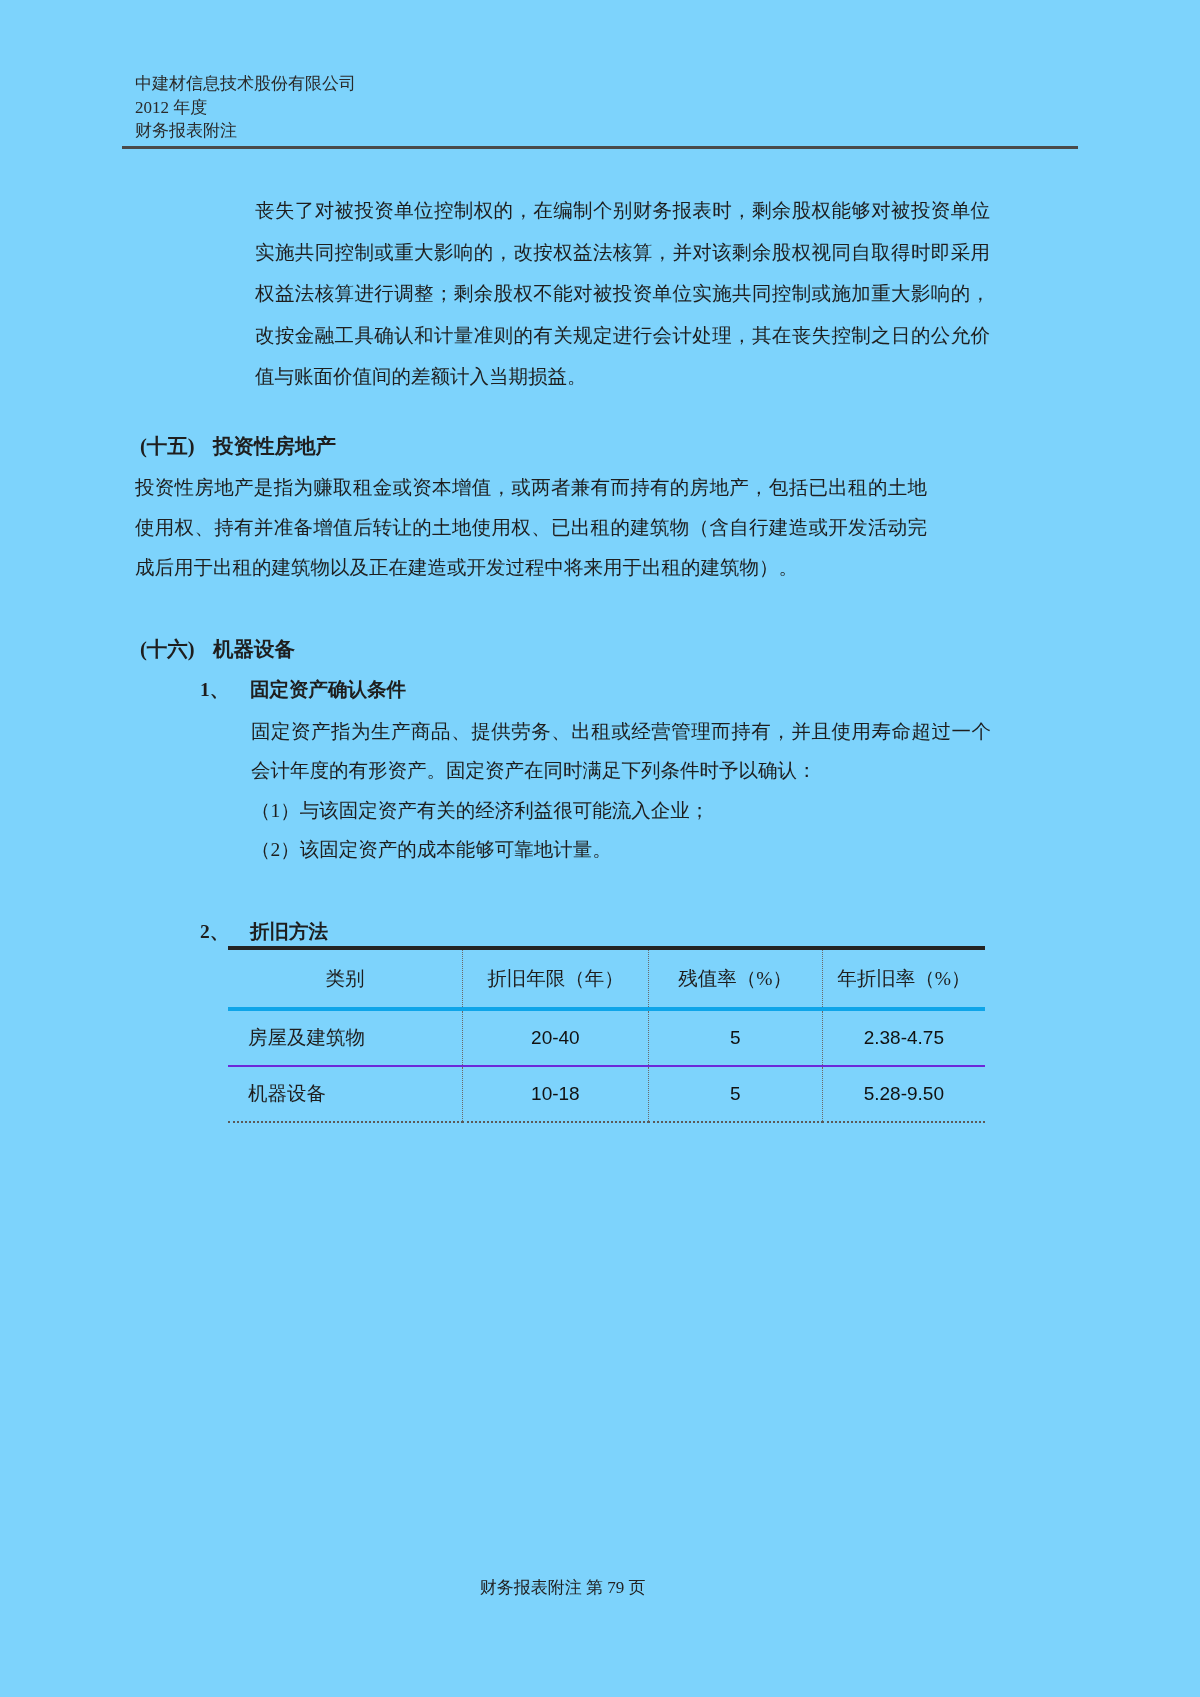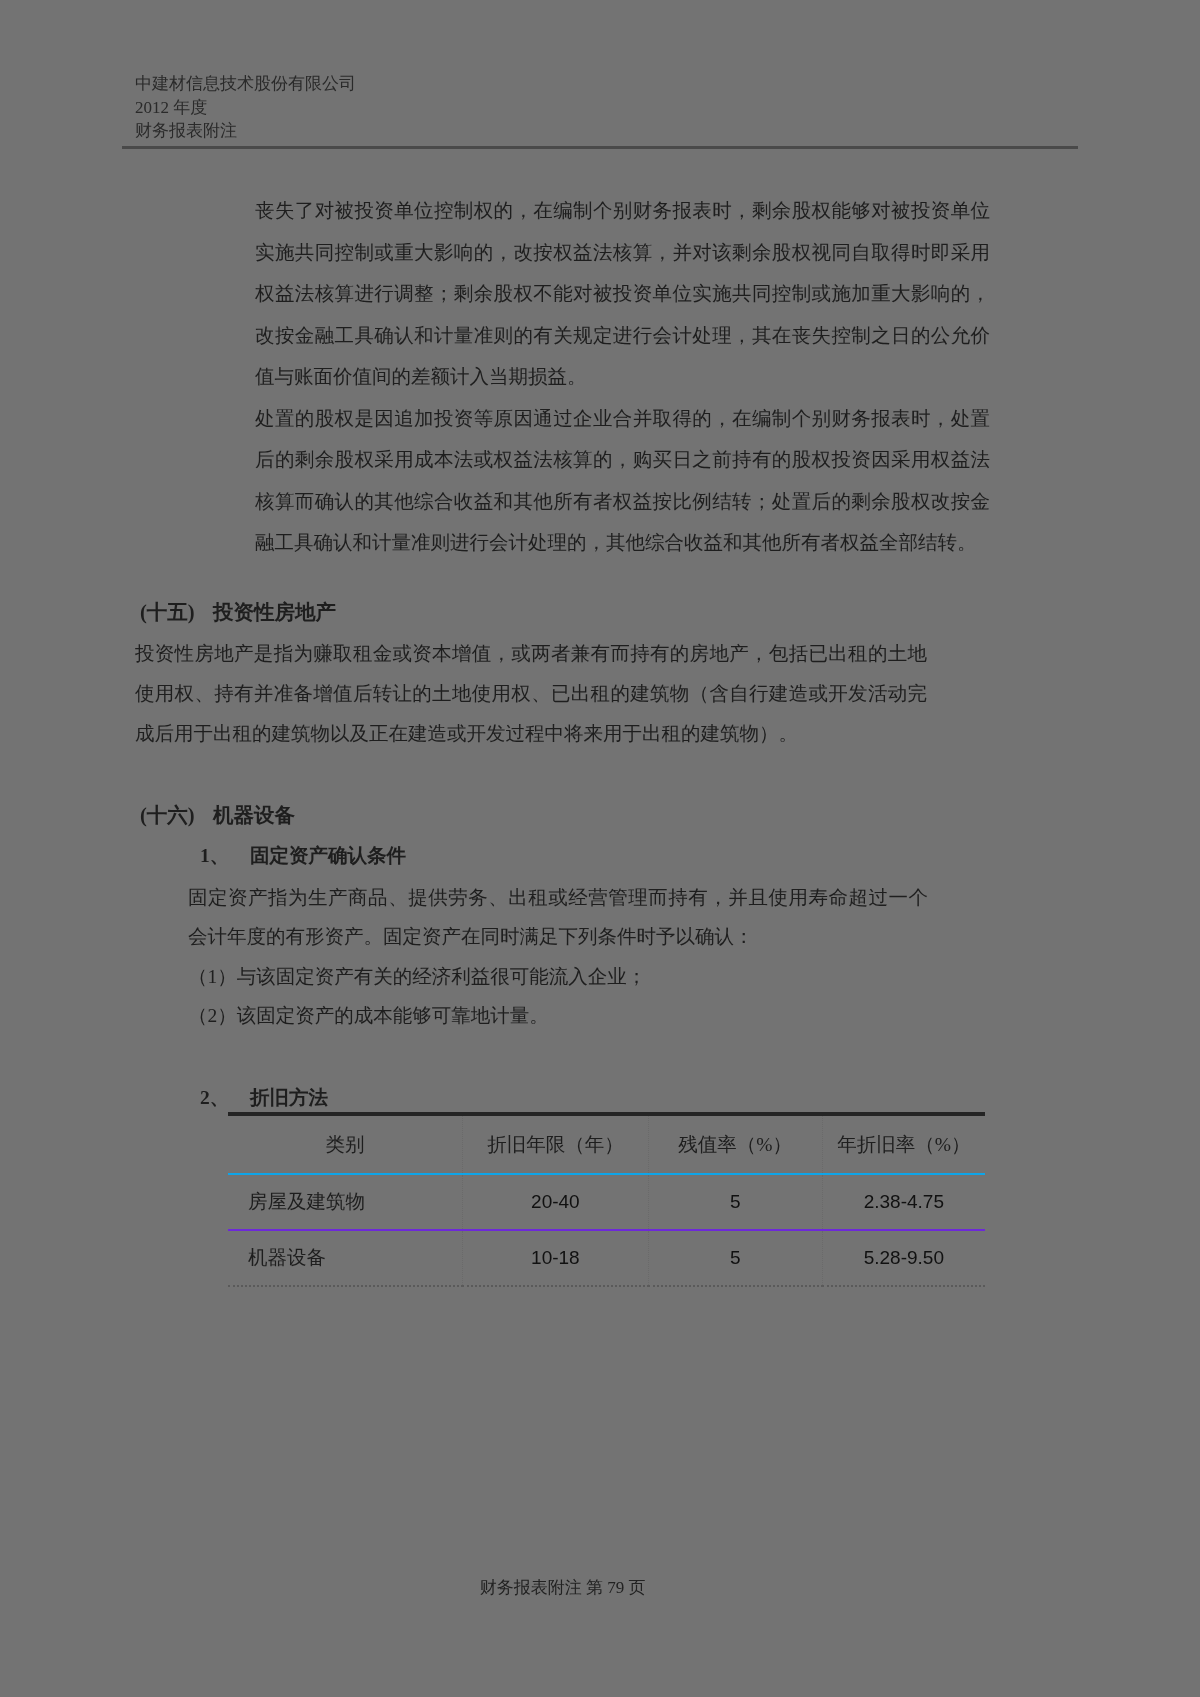--- a/index.html
+++ b/index.html
@@ -6,21 +6,21 @@
   body{
     width:1200px;height:1697px;
     background:#f7f7f5;
     font-family:"Liberation Serif","DejaVu Serif",serif;
     color:#1e1e1e;
     position:relative;
     -webkit-font-smoothing:antialiased;
   }
   .page{
     position:absolute;inset:0;
-    background:#737373;
+    background:#7dd3fc;
   }
   
   .doc-header{
     position:absolute;left:135px;top:72px;width:900px;
     font-size:17px;line-height:23.5px;color:#2a2a2a;
   }
   .header-rule{
     position:absolute;left:122px;top:146px;width:956px;height:3px;
     background:#4a4a4a;
   }
@@ -40,35 +40,35 @@
   #sec15-head{margin-top:33px;}
   #sec16-head{margin-top:46px;}
   .s15-body{width:792px;line-height:40px;margin-top:7px;}
   .sub-head{
     display:flex;font-weight:bold;font-size:19.5px;line-height:28px;
     margin-left:65px;
   }
   .sub-head .num{width:50px;flex:0 0 auto;}
   #sub1-head{margin-top:12px;}
   #sub2-head{margin-top:48px;}
-  .sub-body{margin-left:53px;width:740px;margin-top:8px;}
+  .sub-body{margin-left:116px;width:740px;margin-top:8px;}
   .sub1-body{line-height:39.5px;}
   .sub2-body{line-height:41px;}
   
   .dep-table{
     margin-left:93px;margin-top:0;
     width:757px;
     border-collapse:collapse;
     border-top:4px solid #242424;
     border-bottom:2px dotted #5a5a5a;
     table-layout:fixed;
   }
   .dep-table th{
     height:55px;font-weight:normal;font-size:19.5px;
-    border-bottom:2px solid #0ea5e9;
+    border-bottom:4px solid #0ea5e9;
     text-align:center;vertical-align:middle;
   }
   .dep-table td{
     height:52px;vertical-align:middle;text-align:center;
   }
   .dep-table tr.r0 td{border-bottom:2px solid #6d28d9;}
   .dep-table th:not(:last-child),
   .dep-table td:not(:last-child){border-right:1px dotted #6a6a6a;}
   .dep-table td.cat{
     text-align:left;padding-left:20px;font-size:19.5px;
@@ -92,21 +92,20 @@
     <div>中建材信息技术股份有限公司</div>
     <div>2012 年度</div>
     <div>财务报表附注</div>
   </div>
   <div class="header-rule"></div>
 
   <div class="content">
 
     <div class="intro">
       <p class="jst">丧失了对被投资单位控制权的，在编制个别财务报表时，剩余股权能够对被投资单位实施共同控制或重大影响的，改按权益法核算，并对该剩余股权视同自取得时即采用权益法核算进行调整；剩余股权不能对被投资单位实施共同控制或施加重大影响的，改按金融工具确认和计量准则的有关规定进行会计处理，其在丧失控制之日的公允价值与账面价值间的差额计入当期损益。</p>
-      <p class="jst">处置的股权是因追加投资等原因通过企业合并取得的，在编制个别财务报表时，处置后的剩余股权采用成本法或权益法核算的，购买日之前持有的股权投资因采用权益法核算而确认的其他综合收益和其他所有者权益按比例结转；处置后的剩余股权改按金融工具确认和计量准则进行会计处理的，其他综合收益和其他所有者权益全部结转。</p>
     </div>
 
     <div class="sec-head" id="sec15-head">
       <span class="num">(十五)</span>
       <span>投资性房地产</span>
     </div>
     <div class="s15-body">
       <p class="jst">投资性房地产是指为赚取租金或资本增值，或两者兼有而持有的房地产，包括已出租的土地使用权、持有并准备增值后转让的土地使用权、已出租的建筑物（含自行建造或开发活动完成后用于出租的建筑物以及正在建造或开发过程中将来用于出租的建筑物）。</p>
     </div>
 

